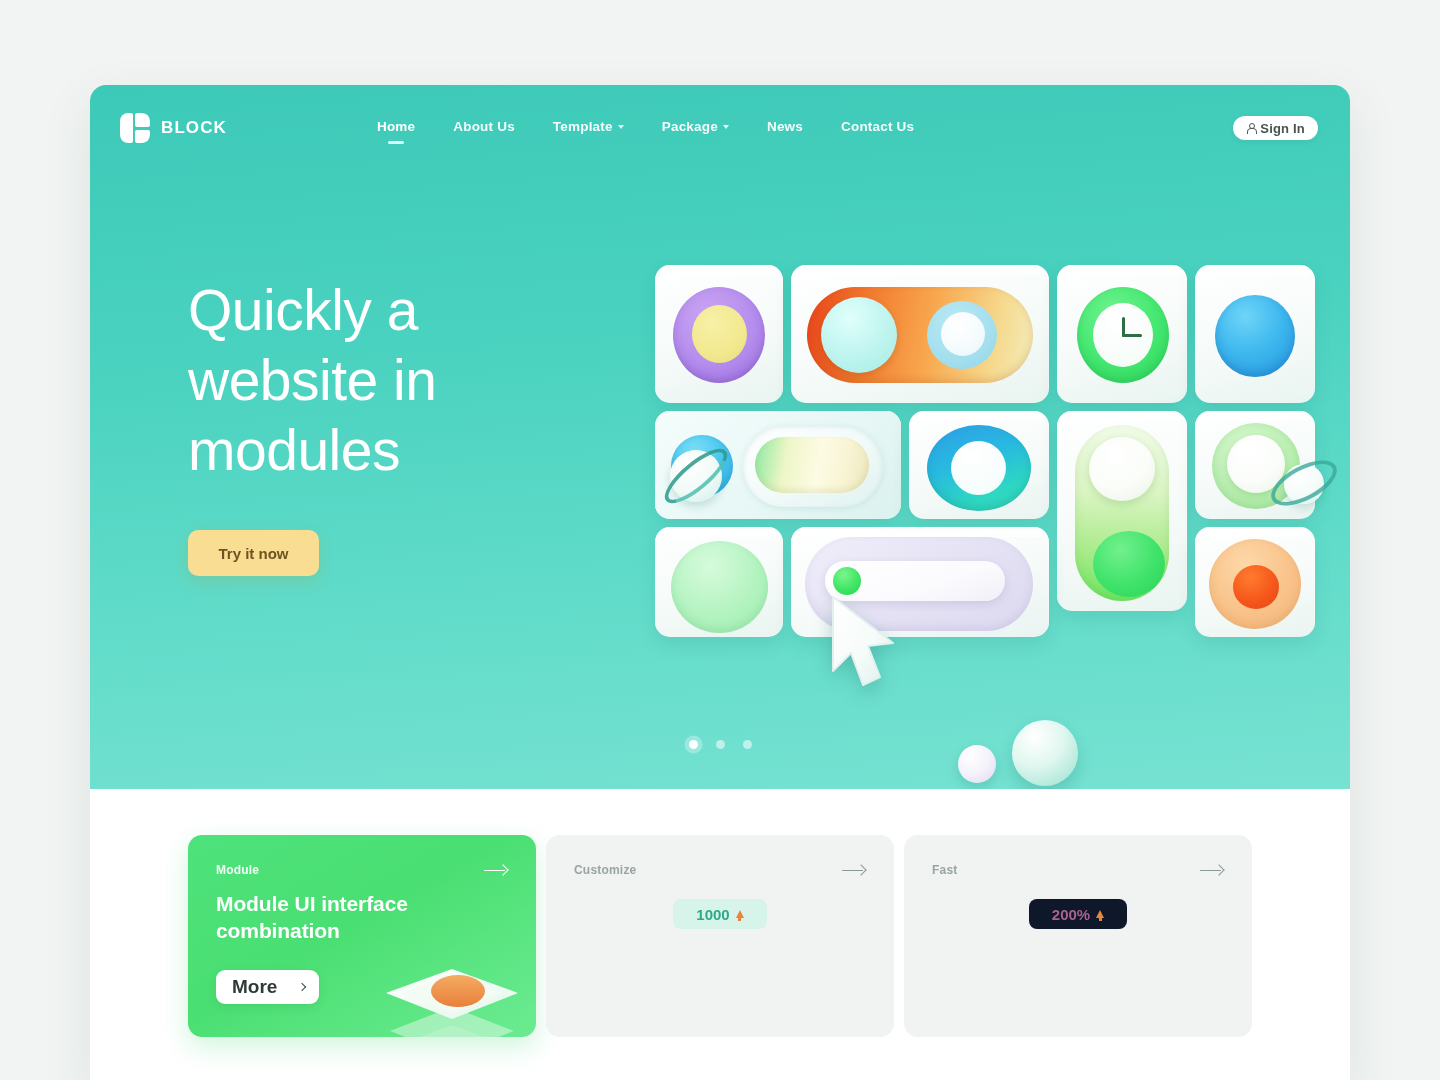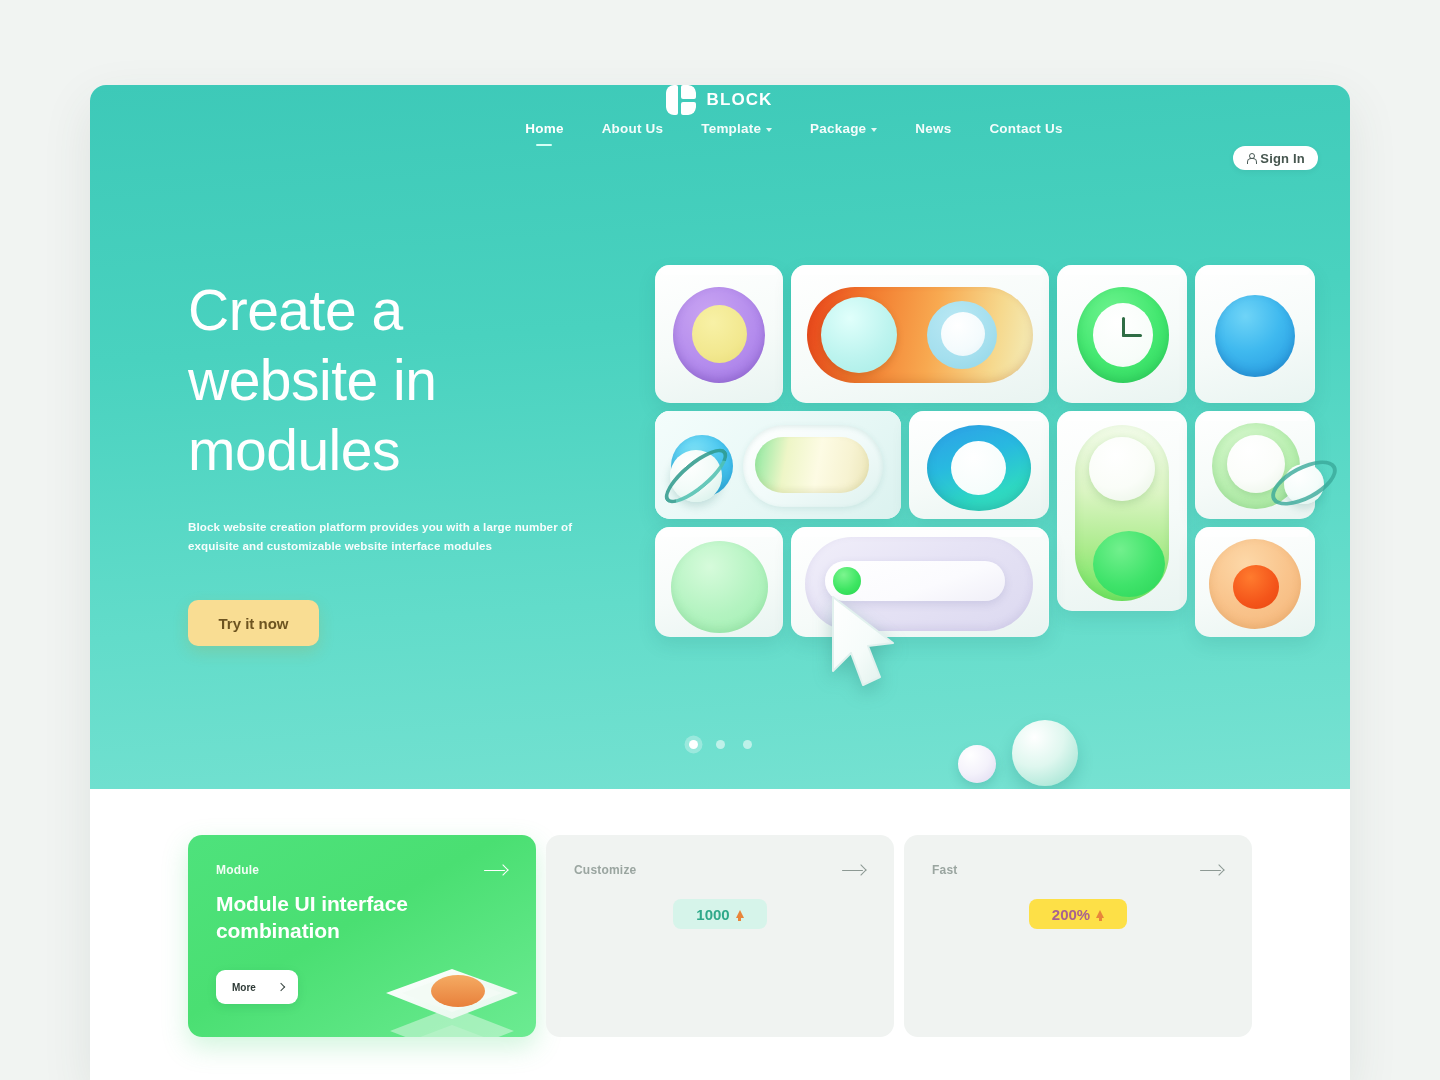--- a/index.html
+++ b/index.html
@@ -36,21 +36,20 @@
   }
 
   
   .navbar {
     position: relative;
     height: 86px;
     display: flex;
     align-items: center;
     padding: 0 32px 0 30px;
     z-index: 30;
-    flex-direction: column;
   }
   .brand { display: flex; align-items: center; gap: 11px; }
   .logo-mark {
     width: 30px; height: 30px;
     border-radius: 8px;
     position: relative;
     overflow: hidden;
     background: transparent;
     flex: none;
   }
@@ -313,28 +312,28 @@
     border-left: 4px solid transparent;
     border-right: 4px solid transparent;
     border-bottom: 8px solid #e8853a;
     position: relative;
   }
   .badge .up::after {
     content: ""; position: absolute; left: -1.6px; top: 7px;
     width: 3.2px; height: 4px; background: #e8853a;
   }
   .badge.mint { background: #d6f4ea; color: #2fa98a; }
-  .badge.pink { background: #fde047; color: #a8628f; }
+  .badge.pink { background: #0f172a; color: #a8628f; }
 
   .more-btn {
     margin-top: 26px;
     display: inline-flex; align-items: center; gap: 22px;
     height: 34px; padding: 0 14px 0 16px;
     background: #ffffff; border-radius: 9px;
-    color: #2f3b37; font-size: 10px; font-weight: 600;
+    color: #2f3b37; font-size: 19px; font-weight: 600;
     cursor: pointer; border: none;
     font-family: "Liberation Sans", sans-serif;
     box-shadow: 0 3px 10px rgba(30,120,70,0.14);
   }
   .chev {
     width: 6px; height: 6px;
     border-top: 1.6px solid #3a4743;
     border-right: 1.6px solid #3a4743;
     transform: rotate(45deg);
   }
@@ -557,25 +556,24 @@
         </div>
 
         <div class="signin">
           <span class="ico"></span>
           <span>Sign In</span>
         </div>
       </nav>
 
       <div class="hero-copy">
         <h1 class="hero-title">
-          <span>Create a</span><br>
+          <span>Quickly a</span><br>
           <span>website in</span><br>
           <span>modules</span>
         </h1>
-        <p class="hero-sub">Block website creation platform provides you with a large number of exquisite and customizable website interface modules</p>
         <button class="cta">Try it now</button>
       </div>
 
       <div class="dots">
         <span class="dot on"></span>
         <span class="dot"></span>
         <span class="dot"></span>
       </div>
     </section>
 

